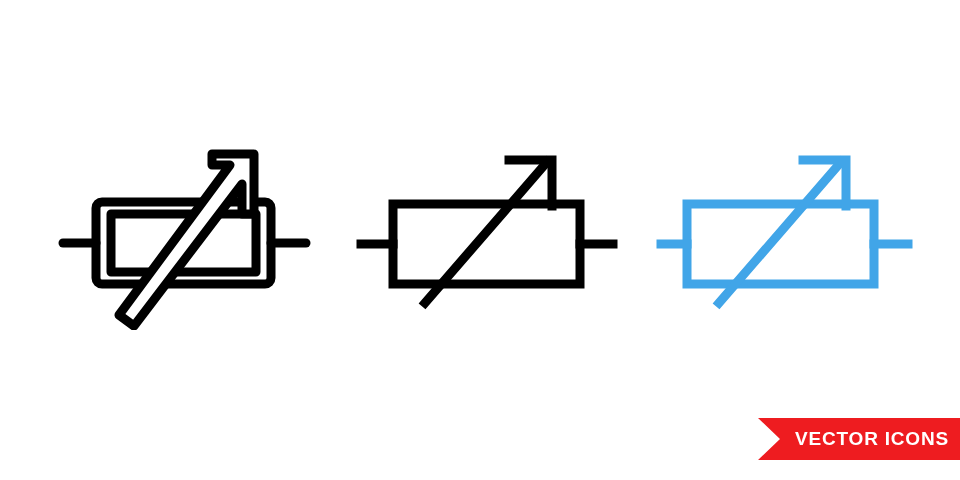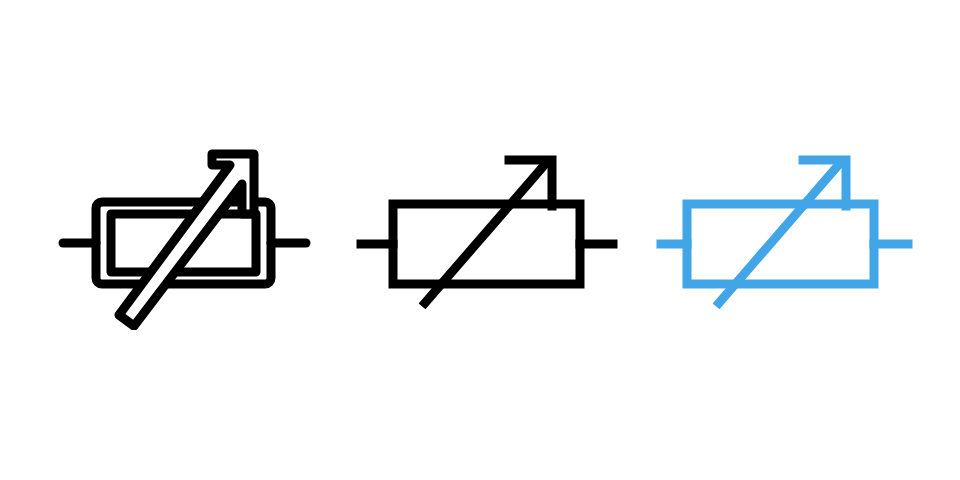--- a/index.html
+++ b/index.html
@@ -123,14 +123,20 @@
         <path d="M 6 104 L 32 104"></path>
         <path d="M 219 104 L 253 104"></path>
       </g>
       <g fill="none" stroke="#41A5E8" stroke-width="9" stroke-linecap="square" stroke-linejoin="miter">
         <path d="M 64 163 L 186 22"></path>
         <path d="M 148 20 L 191 20 L 191 66"></path>
       </g>
     </svg>
   </div>
 
+  <div id="banner">
+    <svg viewBox="0 0 202 42" preserveAspectRatio="none" xmlns="http://www.w3.org/2000/svg" aria-hidden="true">
+      <path d="M 0 0 L 202 0 L 202 42 L 0 42 L 22 21 Z" fill="#EE1C20"></path>
+    </svg>
+    <span id="banner-label" style="color: rgb(255, 255, 255);">VECTOR ICONS</span>
+  </div>
 
 </div>
 
 </body></html>

